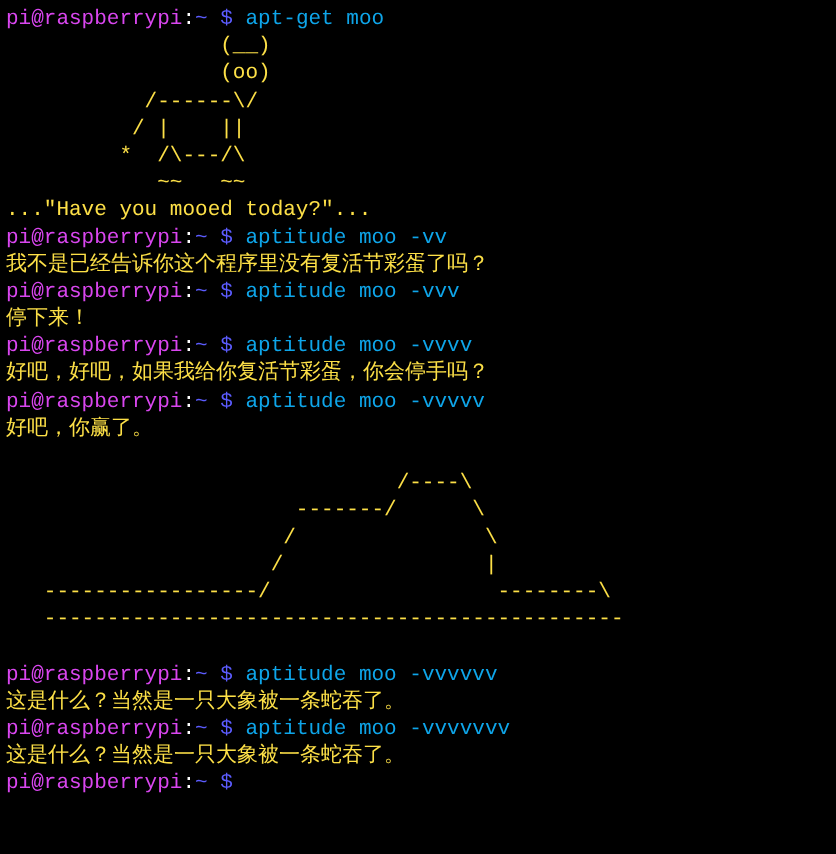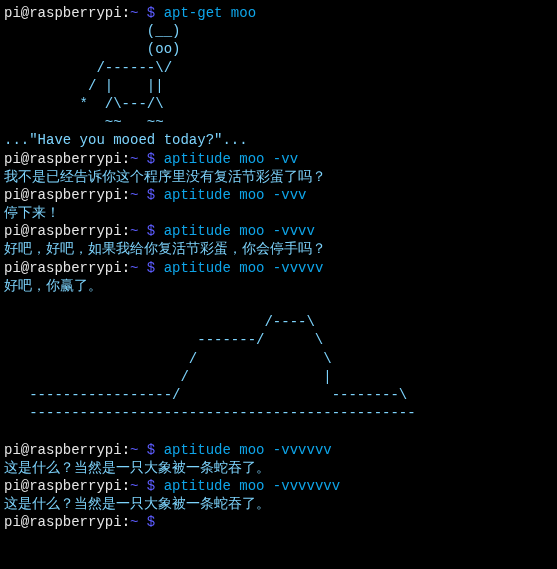--- a/index.html
+++ b/index.html
@@ -9,36 +9,36 @@
       font-family: "Courier New", monospace;
       font-size: 14px;
       line-height: 1.3;
       color: #ffffff;
       width: 557px;
       height: 569px;
       box-sizing: border-box;
       overflow: hidden;
     }
     .prompt-user {
-      color: #e5e5e5;
+      color: #d946ef;
     }
     .prompt-colon {
       color: #ffffff;
     }
     .prompt-path {
       color: #5c5cff;
     }
     .prompt-dollar {
       color: #ffffff;
     }
     .command {
       color: #0ea5e9;
     }
     .output {
-      color: #7dd3fc;
+      color: #fde047;
       white-space: pre;
     }
     .line {
       white-space: pre;
     }
     pre {
       margin: 0;
       font-family: inherit;
       font-size: inherit;
       line-height: inherit;

